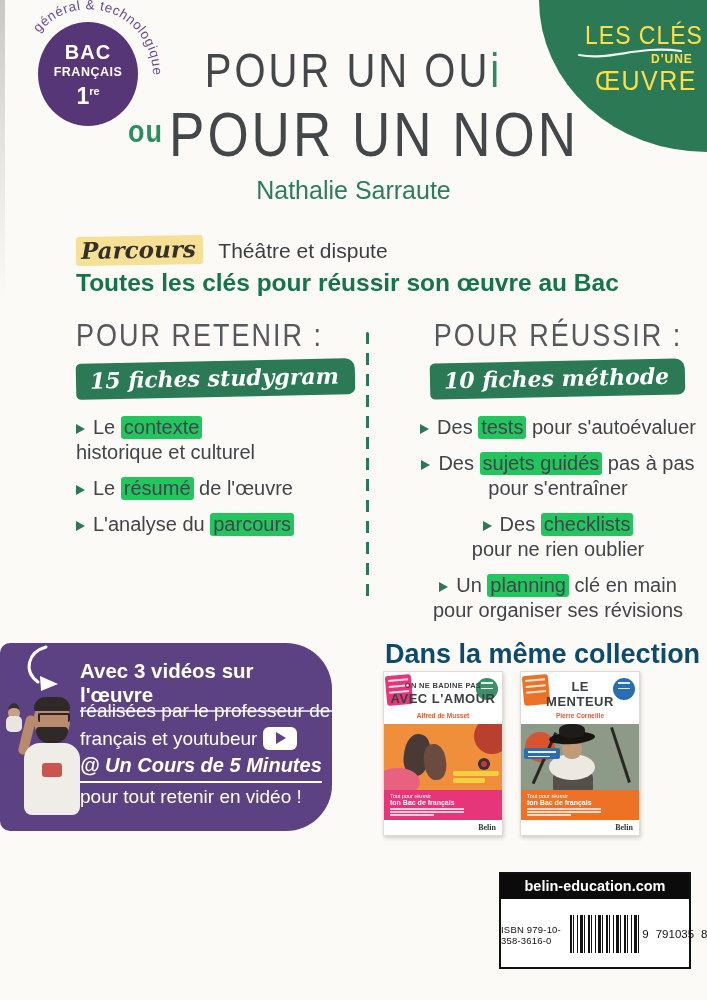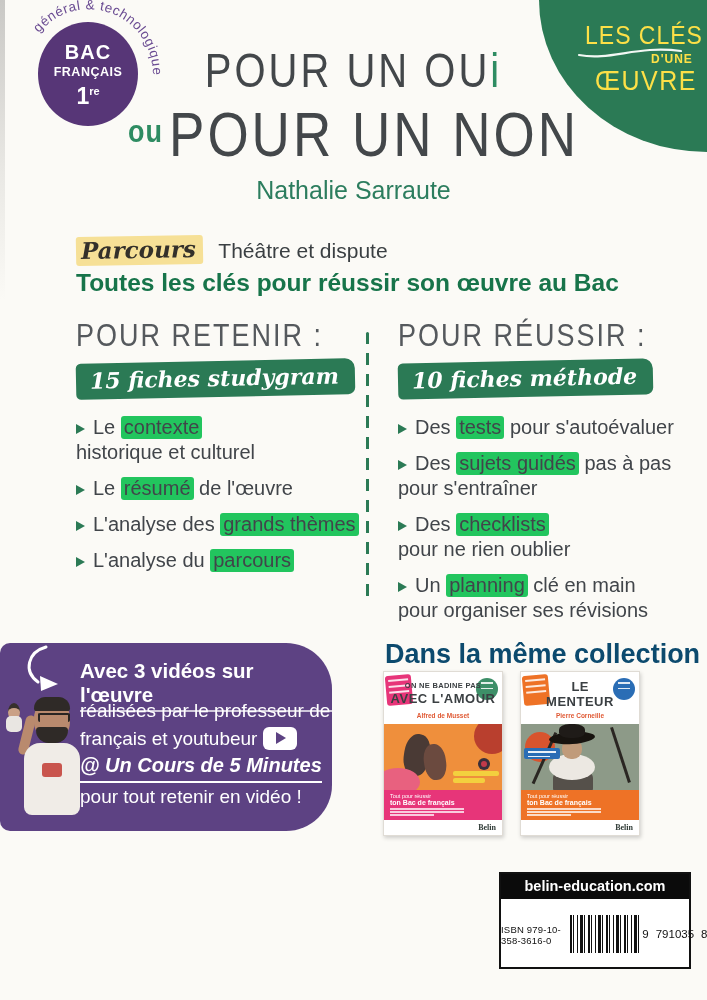--- a/index.html
+++ b/index.html
@@ -46,21 +46,21 @@
   
   .parcours-row{position:absolute;left:76px;top:236px;font-size:21px;color:#3a3f42;}
   .parcours-label{font-family:"DejaVu Serif",serif;font-style:italic;font-weight:bold;font-size:23px;
        color:#33302a;background:#f6e096;border-radius:3px;padding:0 7px 2px 5px;margin-right:10px;
        display:inline-block;transform:rotate(-1deg);}
   .tagline{position:absolute;left:76px;top:269px;font-size:24.5px;font-weight:bold;color:#17744a;}
 
   
   .col{position:absolute;top:318px;}
   .col.left{left:76px;width:288px;}
-  .col.right{left:398px;width:292px;}
+  .col.right{left:412px;width:292px;text-align:center;}
   .col-heading{font-size:27px;letter-spacing:2px;color:#55595d;font-weight:500;
        transform:scaleY(1.15);transform-origin:top left;}
   .fiches-badge{display:inline-block;margin-top:12px;background:#2b7a55;color:#fff;
        font-family:"DejaVu Serif",serif;font-style:italic;font-weight:bold;font-size:22px;
        padding:4px 16px 6px 14px;border-radius:5px 10px 7px 5px;transform:rotate(-1.2deg);}
   .items{list-style:none;margin:18px 0 0 0;padding:0;font-size:20px;color:#41454a;}
   .items li{margin-bottom:11px;line-height:1.25;}
   .tri{display:inline-block;width:0;height:0;border-left:9px solid #2b7a55;
        border-top:5.5px solid transparent;border-bottom:5.5px solid transparent;margin-right:8px;}
   .hl{background:#22c55e;border-radius:3px;padding:0 3px 1px 3px;box-decoration-break:clone;}
@@ -220,21 +220,20 @@
     <span class="parcours-text">Théâtre et dispute</span>
   </div>
   <div class="tagline">Toutes les clés pour réussir son œuvre au Bac</div>
 
   <div class="col left">
     <div class="col-heading">POUR RETENIR :</div>
     <div class="fiches-badge">15 fiches studygram</div>
     <ul class="items">
       <li><span class="tri"></span><span>Le </span><span class="hl">contexte</span><br><span>historique et culturel</span></li>
       <li><span class="tri"></span><span>Le </span><span class="hl">résumé</span><span> de l'œuvre</span></li>
-      <li><span class="tri"></span><span>L'analyse des </span><span class="hl">grands thèmes</span></li>
       <li><span class="tri"></span><span>L'analyse du </span><span class="hl">parcours</span></li>
     </ul>
   </div>
 
   <div class="divider"></div>
 
   <div class="col right">
     <div class="col-heading">POUR RÉUSSIR :</div>
     <div class="fiches-badge">10 fiches méthode</div>
     <ul class="items">

